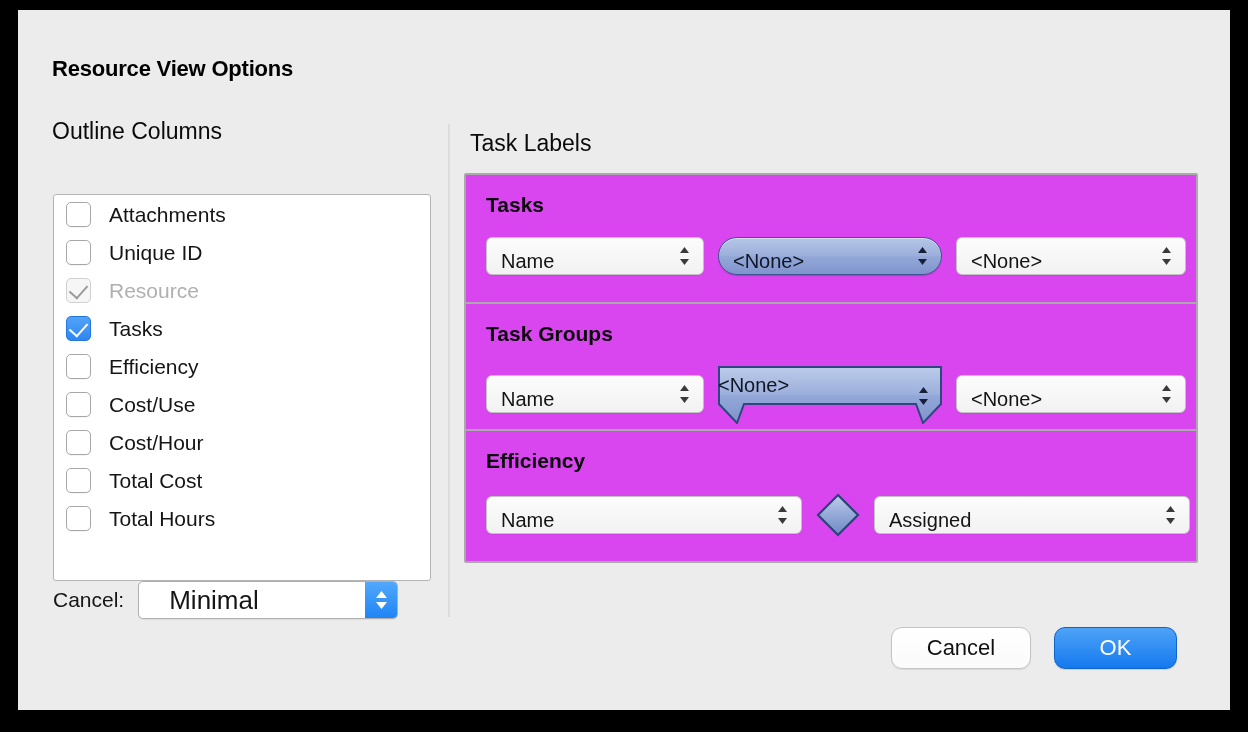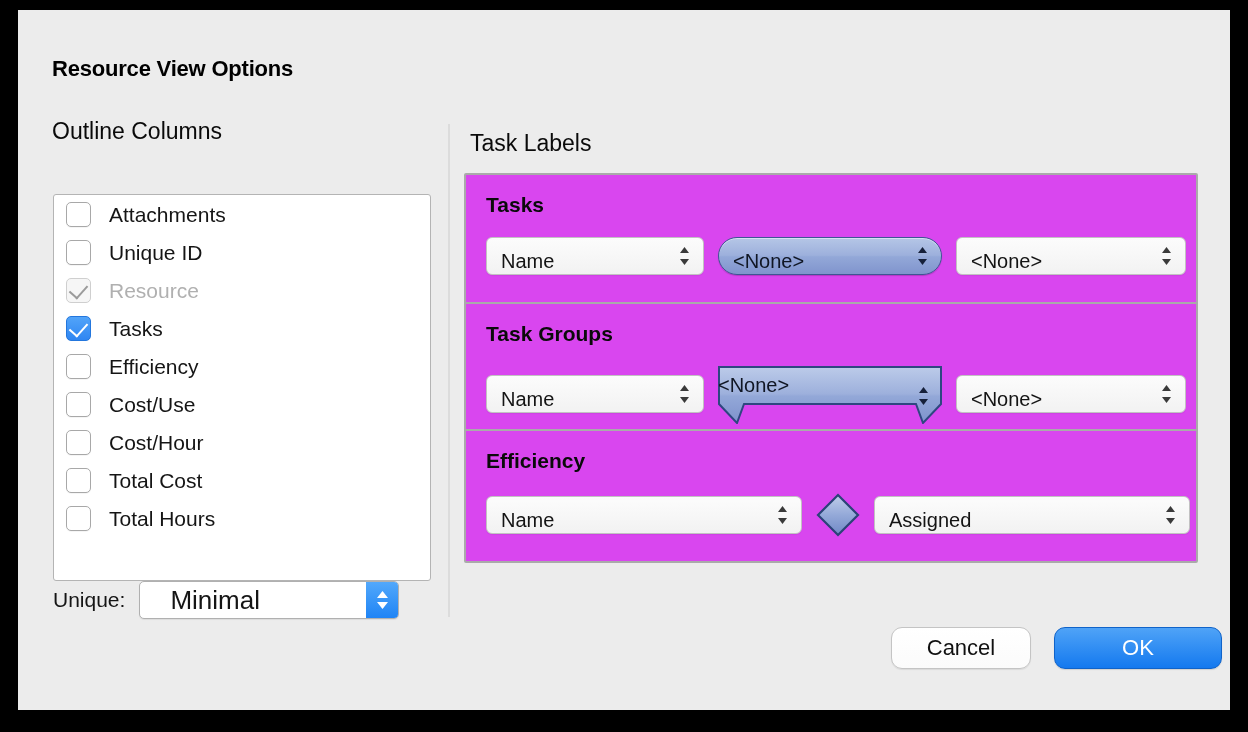--- a/index.html
+++ b/index.html
@@ -264,21 +264,21 @@
     top: 617px;
     width: 140px;
     background: linear-gradient(to bottom, #ffffff, #fbfbfb);
     border: 1px solid #c4c4c4;
     color: #101010;
     box-shadow: 0 1px 1px rgba(0,0,0,0.08);
   }
   #ok-button {
     left: 1036px;
     top: 617px;
-    width: 168px;
+    width: 123px;
     background: linear-gradient(to bottom, #4fa3f7, #1479ef);
     border: 1px solid #1063c9;
     color: #ffffff;
     box-shadow: 0 1px 1px rgba(0,0,0,0.12);
   }
 </style>
 </head>
 <body>
 
 <div id="window">
@@ -337,21 +337,21 @@
     </div>
 
     <div class="list-row">
       <div class="cb off"></div>
       <div class="row-label">Total Hours</div>
     </div>
 
   </div>
 
   <div id="presets-row">
-    <div id="presets-label">Unique:</div>
+    <div id="presets-label">Cancel:</div>
     <div class="combo">
       <span class="combo-value">Minimal</span>
       <span class="stepper">
         <svg width="15" height="24" viewBox="0 0 15 24">
           <path d="M7.5 3 L13 10 L2 10 Z" fill="#ffffff"></path>
           <path d="M7.5 21 L13 14 L2 14 Z" fill="#ffffff"></path>
         </svg>
       </span>
     </div>
   </div>

